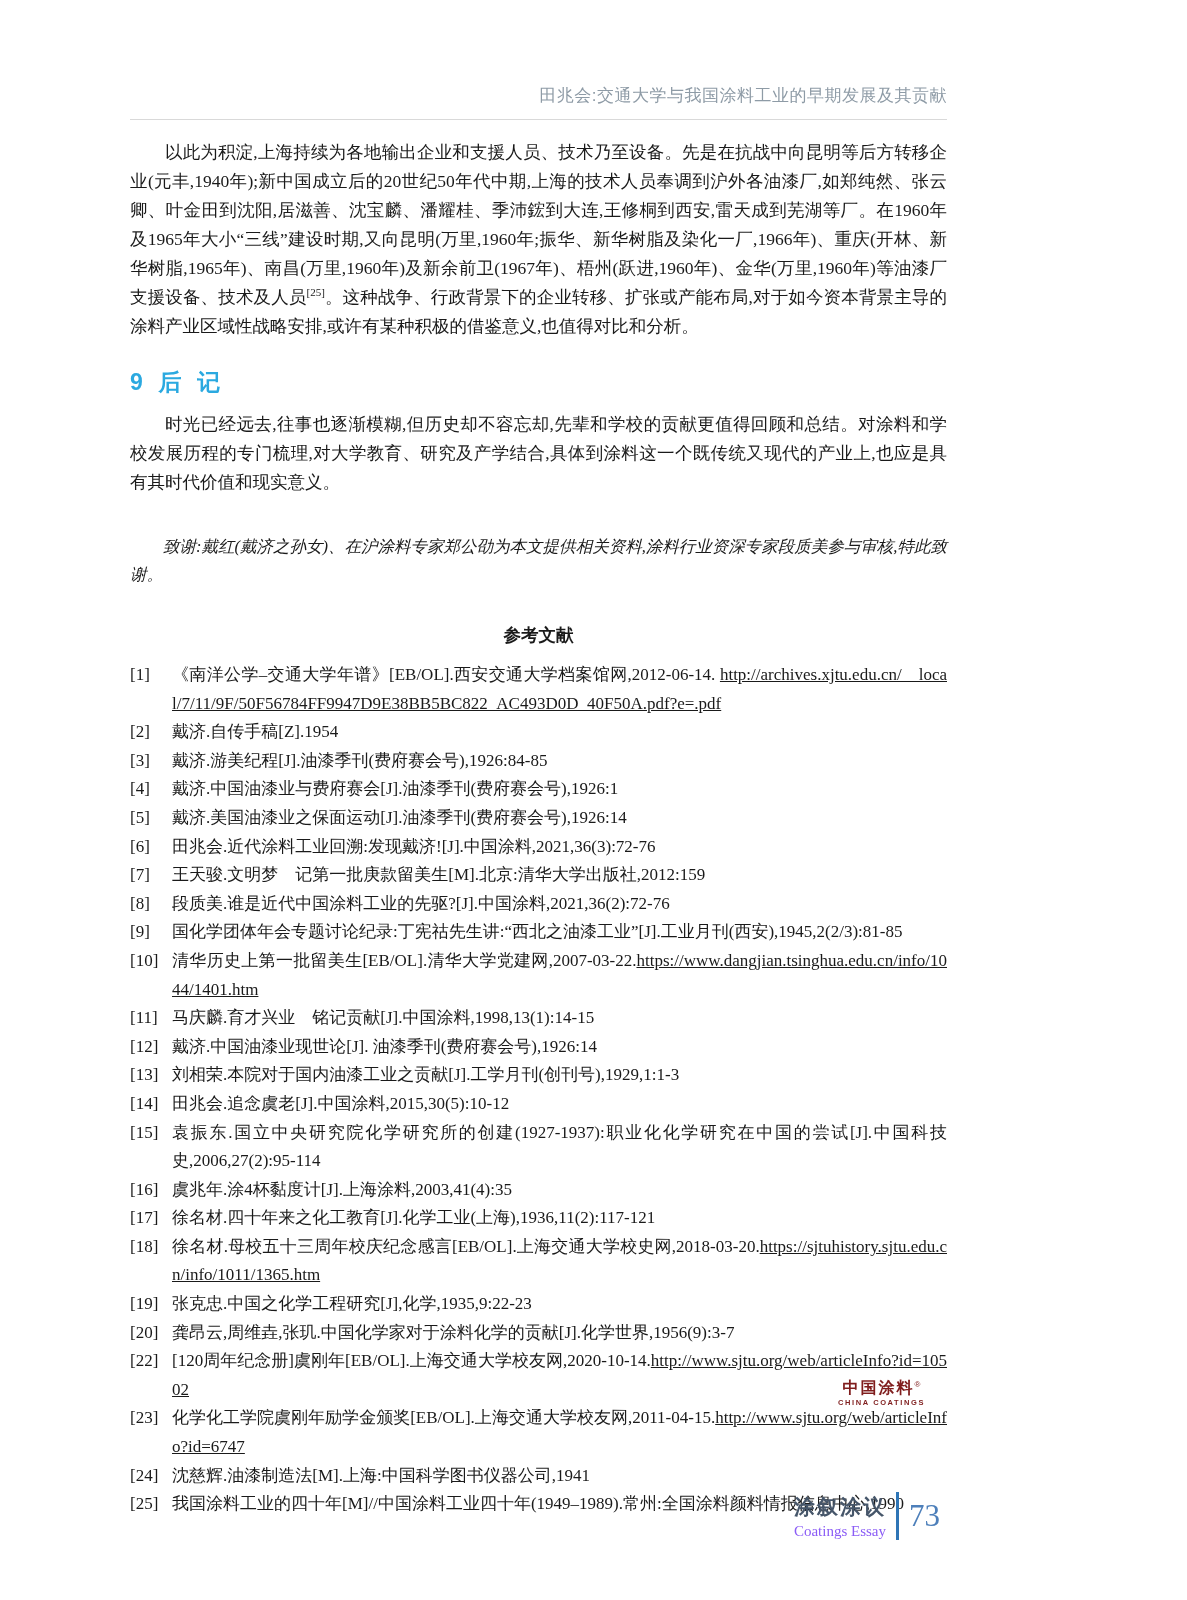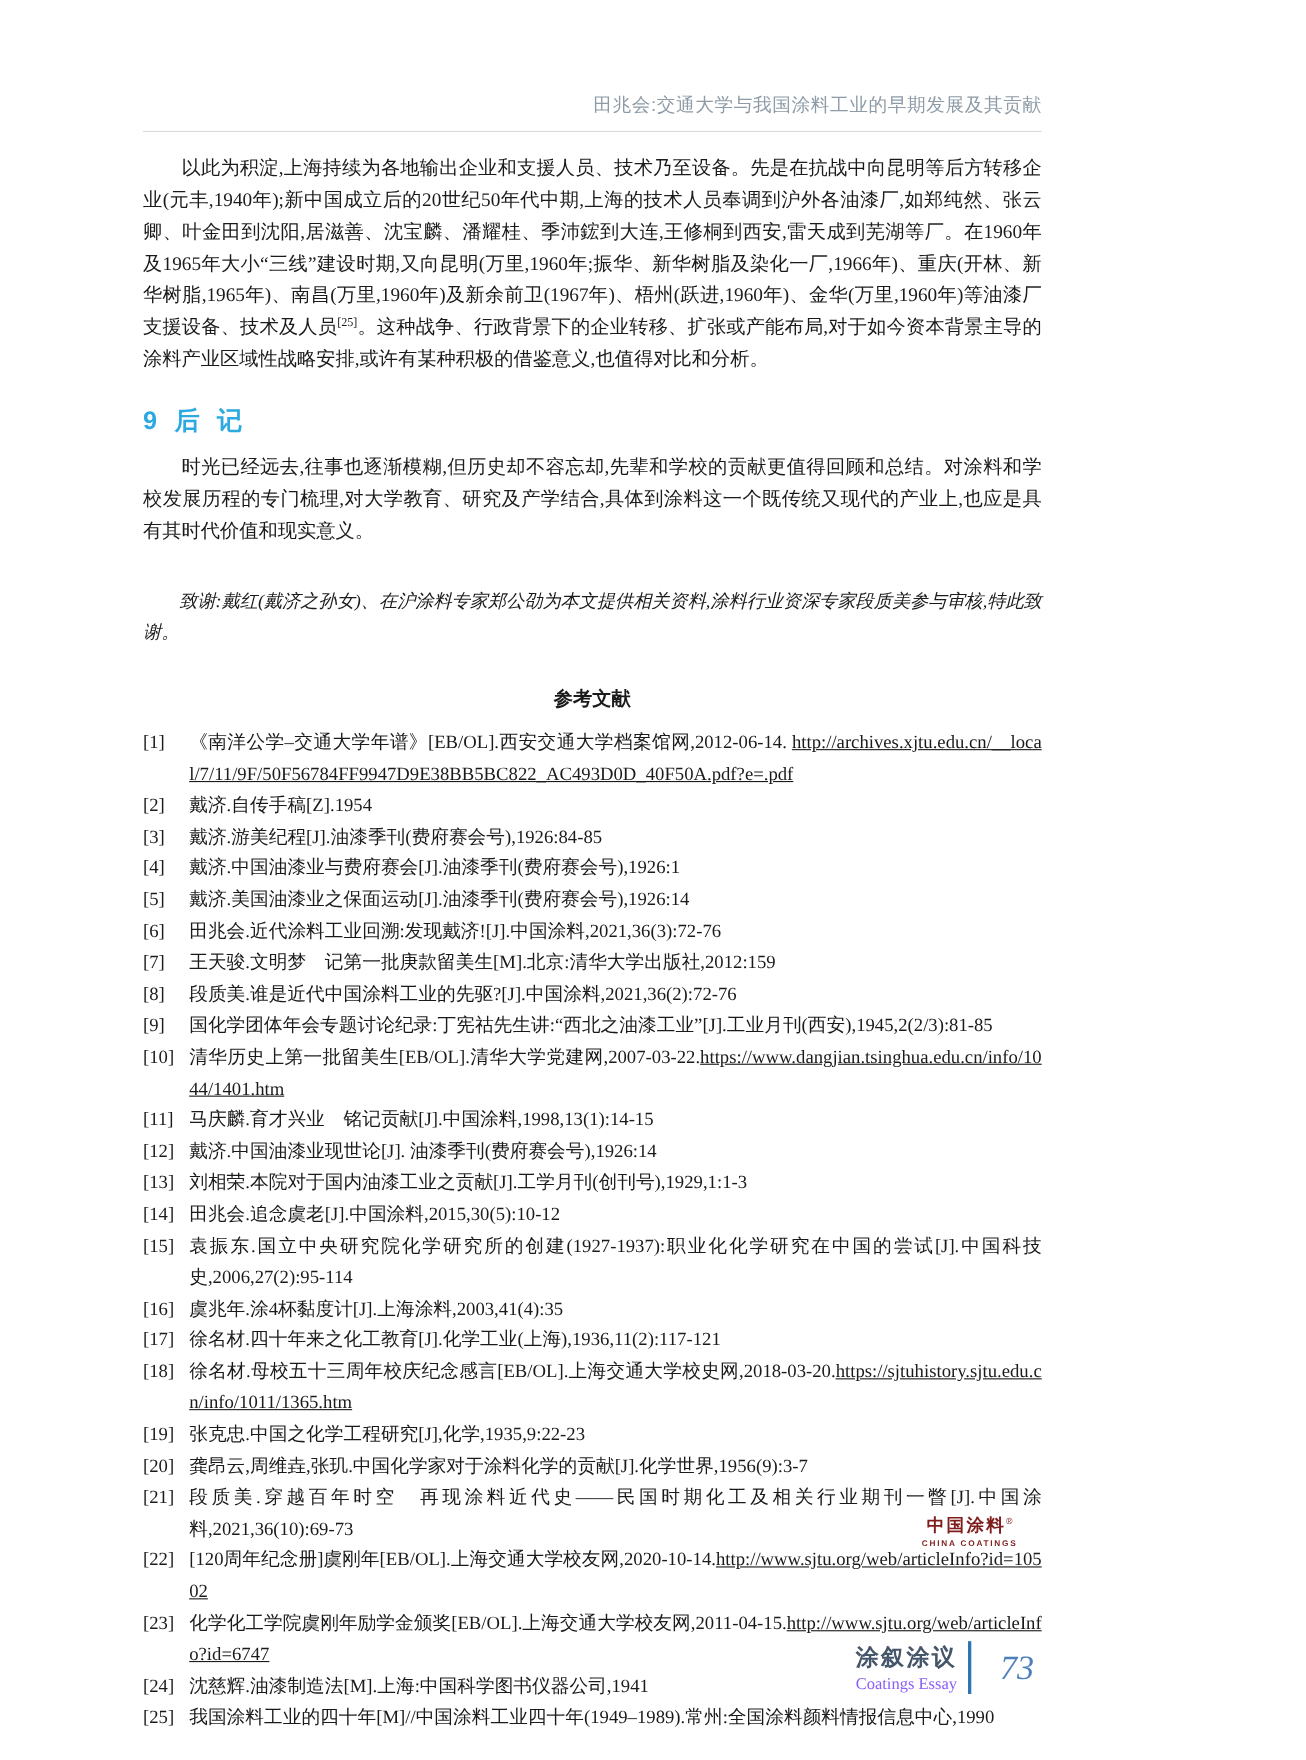--- a/index.html
+++ b/index.html
@@ -108,22 +108,21 @@
     font-family: "Liberation Serif", "DejaVu Serif", serif;
     font-size: 15px;
     color: #8b5cf6;
     margin-top: 2px;
   }
   .pm-bar { width: 3px; height: 48px; background: #2e75b6; }
   .pm-num {
     font-family: "Liberation Serif", "DejaVu Serif", serif;
     font-size: 31px;
     color: #4d7fba;
-    padding-left: 26px;
-    font-style: italic;
+    padding-left: 10px;
   }
 </style>
 </head>
 <body>
 
 <div class="page">
   <div class="content">
 
     <div class="header">
       <div class="running-title">田兆会:交通大学与我国涂料工业的早期发展及其贡献</div>
@@ -212,24 +211,20 @@
           <span class="ref-num">[18]</span>
           <span class="ref-text"><span>徐名材.母校五十三周年校庆纪念感言[EB/OL].上海交通大学校史网,2018-03-20.</span><span class="ref-url">https://sjtuhistory.sjtu.edu.cn/info/1011/1365.htm</span></span>
         </li>
         <li class="ref-item">
           <span class="ref-num">[19]</span>
           <span class="ref-text"><span>张克忠.中国之化学工程研究[J],化学,1935,9:22-23</span></span>
         </li>
         <li class="ref-item">
           <span class="ref-num">[20]</span>
           <span class="ref-text"><span>龚昂云,周维垚,张玑.中国化学家对于涂料化学的贡献[J].化学世界,1956(9):3-7</span></span>
-        </li>
-        <li class="ref-item">
-          <span class="ref-num">[21]</span>
-          <span class="ref-text"><span>段质美.穿越百年时空　再现涂料近代史——民国时期化工及相关行业期刊一瞥[J].中国涂料,2021,36(10):69-73</span></span>
         </li>
         <li class="ref-item">
           <span class="ref-num">[22]</span>
           <span class="ref-text"><span>[120周年纪念册]虞刚年[EB/OL].上海交通大学校友网,2020-10-14.</span><span class="ref-url">http://www.sjtu.org/web/articleInfo?id=10502</span></span>
         </li>
         <li class="ref-item">
           <span class="ref-num">[23]</span>
           <span class="ref-text"><span>化学化工学院虞刚年励学金颁奖[EB/OL].上海交通大学校友网,2011-04-15.</span><span class="ref-url">http://www.sjtu.org/web/articleInfo?id=6747</span></span>
         </li>
         <li class="ref-item">

